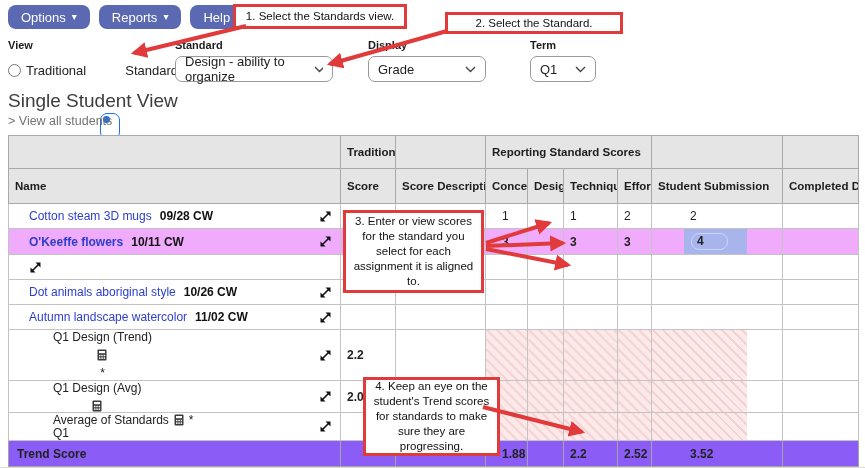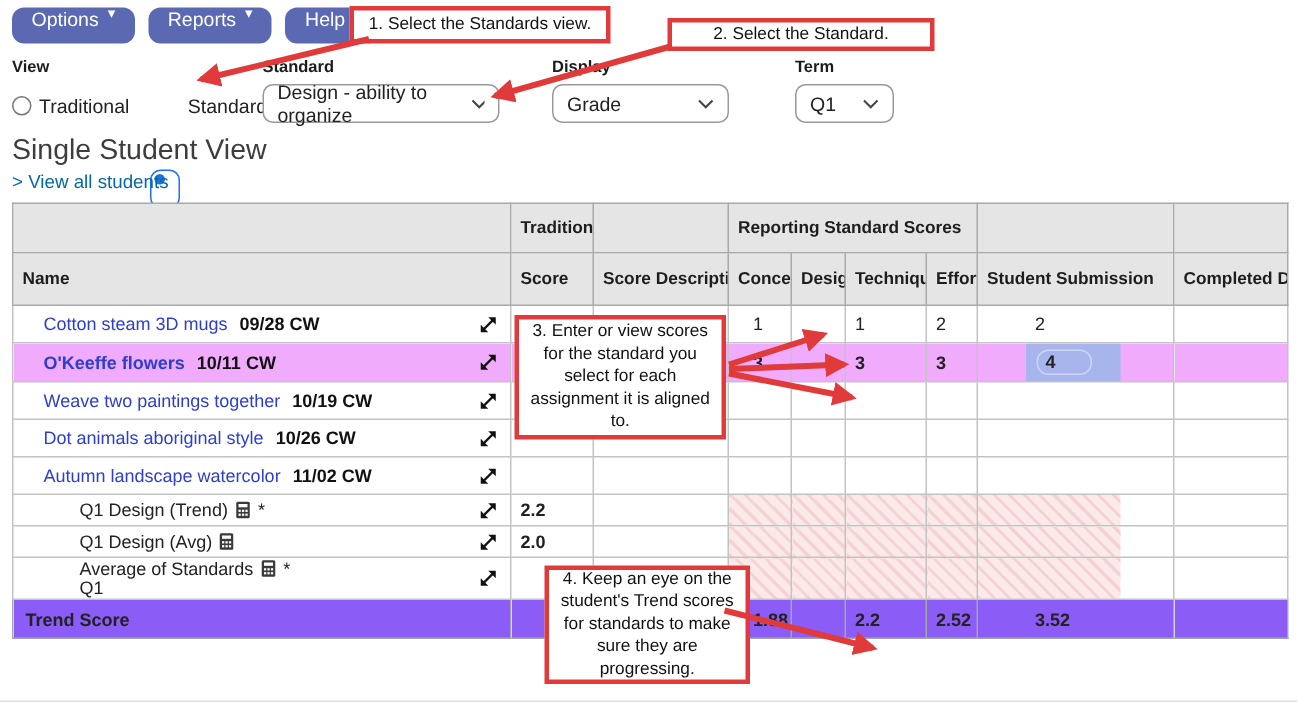--- a/index.html
+++ b/index.html
@@ -2,55 +2,55 @@
 <html><head>
 <meta charset="utf-8">
 <style>
   html,body{margin:0;padding:0;}
   body{width:865px;height:468px;position:relative;overflow:hidden;background:#fff;
        font-family:"Liberation Sans",sans-serif;color:#222;}
   
   .toolbar{position:absolute;left:8px;top:5px;display:flex;gap:9px;}
   .btn{background:#5a69b1;color:#fff;border:none;border-radius:8px;height:24px;
        padding:0 13px;font-size:13px;font-family:"Liberation Sans",sans-serif;
-       display:inline-flex;gap:6px;cursor:pointer;}
+       display:inline-flex;align-items:center;gap:6px;cursor:pointer;}
   .btn .caret{font-size:10px;line-height:1;}
   
   .flabel{position:absolute;font-size:11px;font-weight:bold;color:#1c1c1c;top:39px;}
   .radios{position:absolute;left:8px;top:57px;display:flex;align-items:center;gap:14px;font-size:13px;}
   .radio-opt{display:flex;align-items:center;gap:5px;}
   .rdot{width:13px;height:13px;border-radius:50%;border:1px solid #767676;background:#fff;box-sizing:border-box;}
   .rdot.sel{border:1.5px solid #1f6fe5;position:relative;}
   .rdot.sel::after{content:"";position:absolute;left:2px;top:2px;width:7px;height:7px;border-radius:50%;background:#1f6fe5;}
   .sel{position:absolute;top:56px;height:26px;border:1px solid #999;border-radius:7px;background:#fff;
        display:flex;align-items:center;justify-content:space-between;padding:0 9px;font-size:13px;color:#222;box-sizing:border-box;cursor:pointer;}
   
   .title{position:absolute;left:8px;top:90px;font-size:19px;color:#3d3d3d;}
-  .viewall{position:absolute;left:8px;top:114px;font-size:12.5px;color:#0369a1;text-decoration:none;}
+  .viewall{position:absolute;left:8px;top:114px;font-size:12.5px;color:#737373;text-decoration:none;}
   
   table{position:absolute;left:8px;top:135px;width:850px;border-collapse:collapse;table-layout:fixed;font-size:12px;}
   th,td{border:1px solid #c3c3c3;padding:0 6px;overflow:hidden;white-space:nowrap;box-sizing:border-box;}
   thead th{background:#e5e5e5;border-color:#a9a9a9;font-size:11.5px;font-weight:bold;text-align:left;color:#1d1d1d;}
   tr.h1{height:33px;} tr.h2{height:35px;}
   tr.r-assign{height:25px;} tr.r-sum{height:21px;} tr.r-sum2{height:28px;}
   tfoot tr{height:26px;background:#8b5cf6;}
   tfoot td{border-color:#a5a5a5;font-weight:bold;}
   .name-cell{padding-left:20px;display:flex;align-items:center;justify-content:space-between;border:none;height:100%;}
   td.namewrap{padding:0;}
   td.namewrap>.name-cell{padding-right:8px;}
   .alink{color:#2c3ecb;text-decoration:none;}
   .adate{font-weight:bold;margin-left:8px;color:#111;}
   .exp{display:inline-flex;align-items:center;cursor:pointer;}
   tr.hl{background:#f0abfc;}
   tr.hl td{font-weight:bold;}
   td.v{padding-left:6px;}
   td.c-concept{padding-left:16px;}
   td.c-ss{padding-left:38px;}
   td.sc{font-weight:bold;}
-  .sumlbl{padding-left:24px;display:flex;align-items:center;gap:5px;}
+  .sumlbl{padding-left:24px;display:flex;align-items:center;gap:5px;flex-direction:column;}
   .sum2{padding-left:24px;font-size:12px;line-height:13px;white-space:normal;}
   .sum2 .l1{display:flex;align-items:center;gap:5px;}
   .ast{font-size:12px;}
   .pink{background-image:repeating-linear-gradient(45deg,#f5d2d2 0 2px,#fceaea 2px 7px);}
   .pinkp{background-image:repeating-linear-gradient(45deg,#f5d2d2 0 2px,#fceaea 2px 7px);
          background-size:95px 100%;background-repeat:no-repeat;}
   td.p0{padding:0;}
   .band{margin-left:32px;width:63px;height:25px;background:#a7b5ec;display:flex;align-items:center;}
   .scorebox{margin-left:7px;width:30px;height:15px;line-height:15px;border:1px solid #ccd5f8;border-radius:8px;
             padding-left:5px;font-weight:bold;box-sizing:content-box;}
@@ -200,21 +200,20 @@
       <td class="p0">
         <div class="band">
           <div class="scorebox">4</div>
         </div>
       </td>
       <td></td>
     </tr>
     <tr class="r-assign">
       <td class="namewrap">
           <div class="name-cell">
-        <span><a href="#" class="alink">Weave two paintings together</a><span class="adate">10/19 CW</span></span>
         <span class="exp">
               <svg width="13" height="13">
                 <path d="M6.5,1.5 L11.5,1.5 L11.5,6.5 Z" fill="#111"></path>
                 <path d="M1.5,6.5 L1.5,11.5 L6.5,11.5 Z" fill="#111"></path>
                 <line x1="3.5" y1="9.5" x2="9.5" y2="3.5" stroke="#111" stroke-width="1.6"></line>
               </svg>
             </span>
       </div>
         </td>
       <td class="sc"></td>

